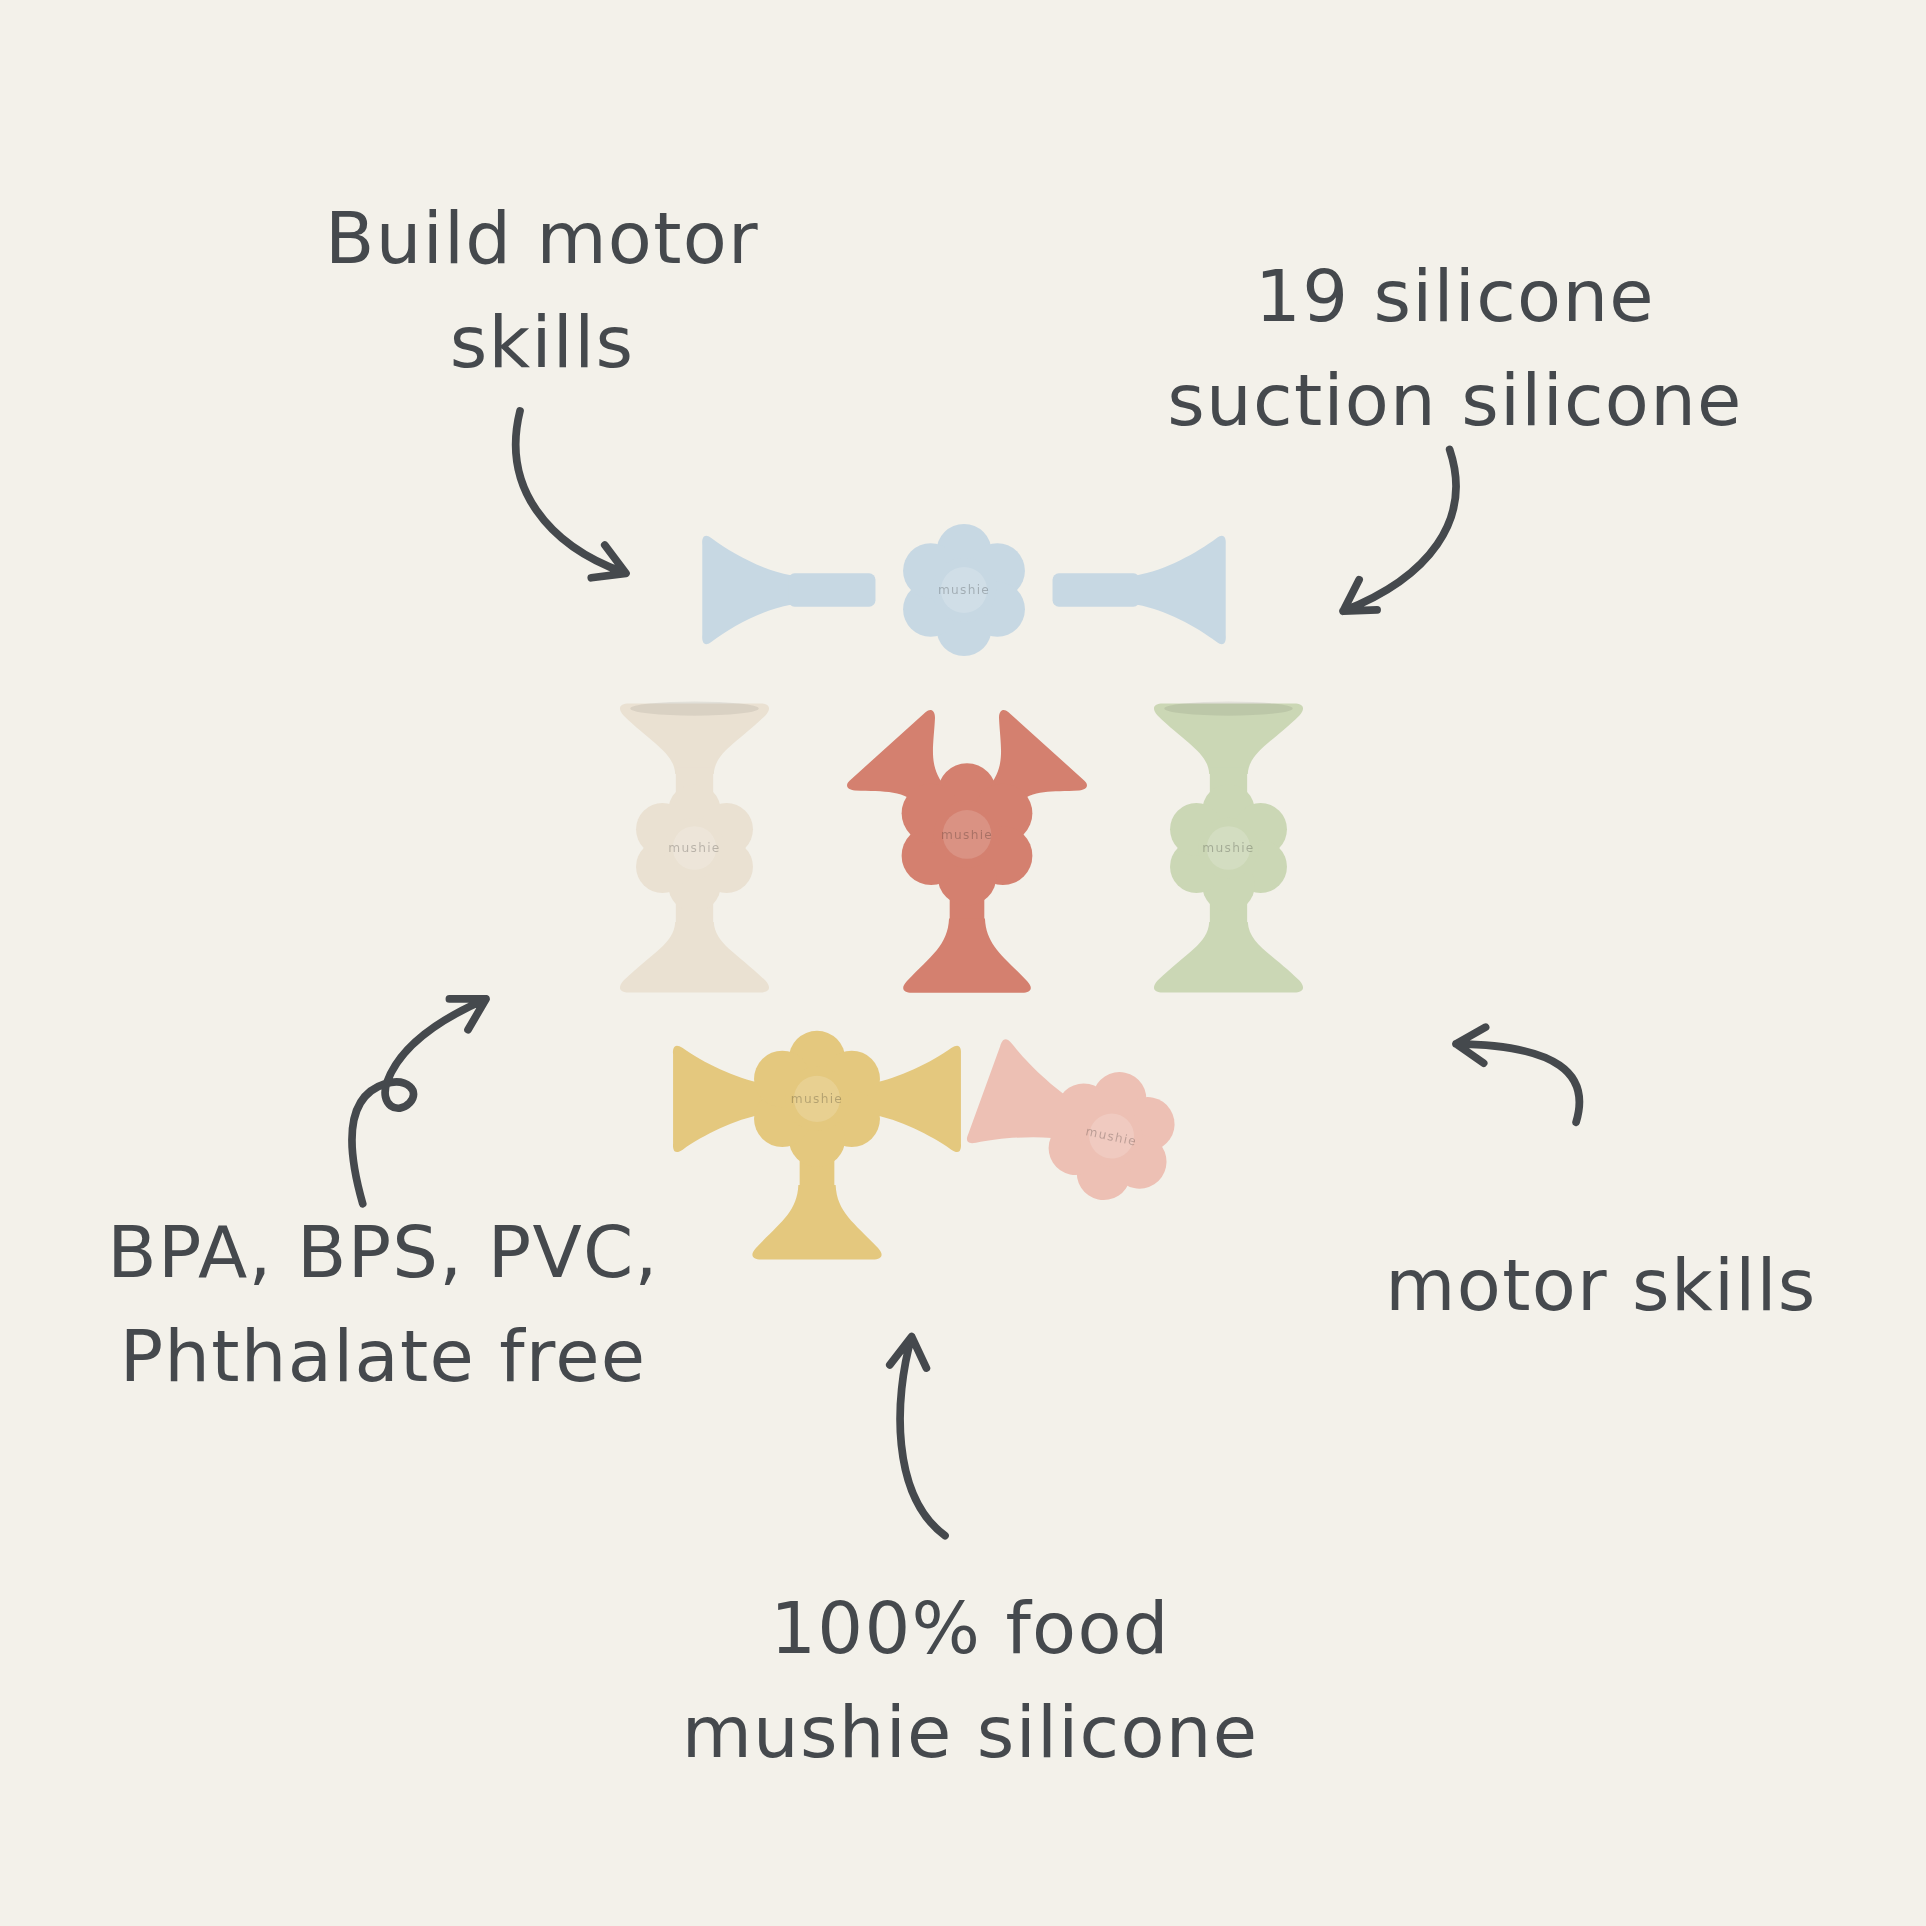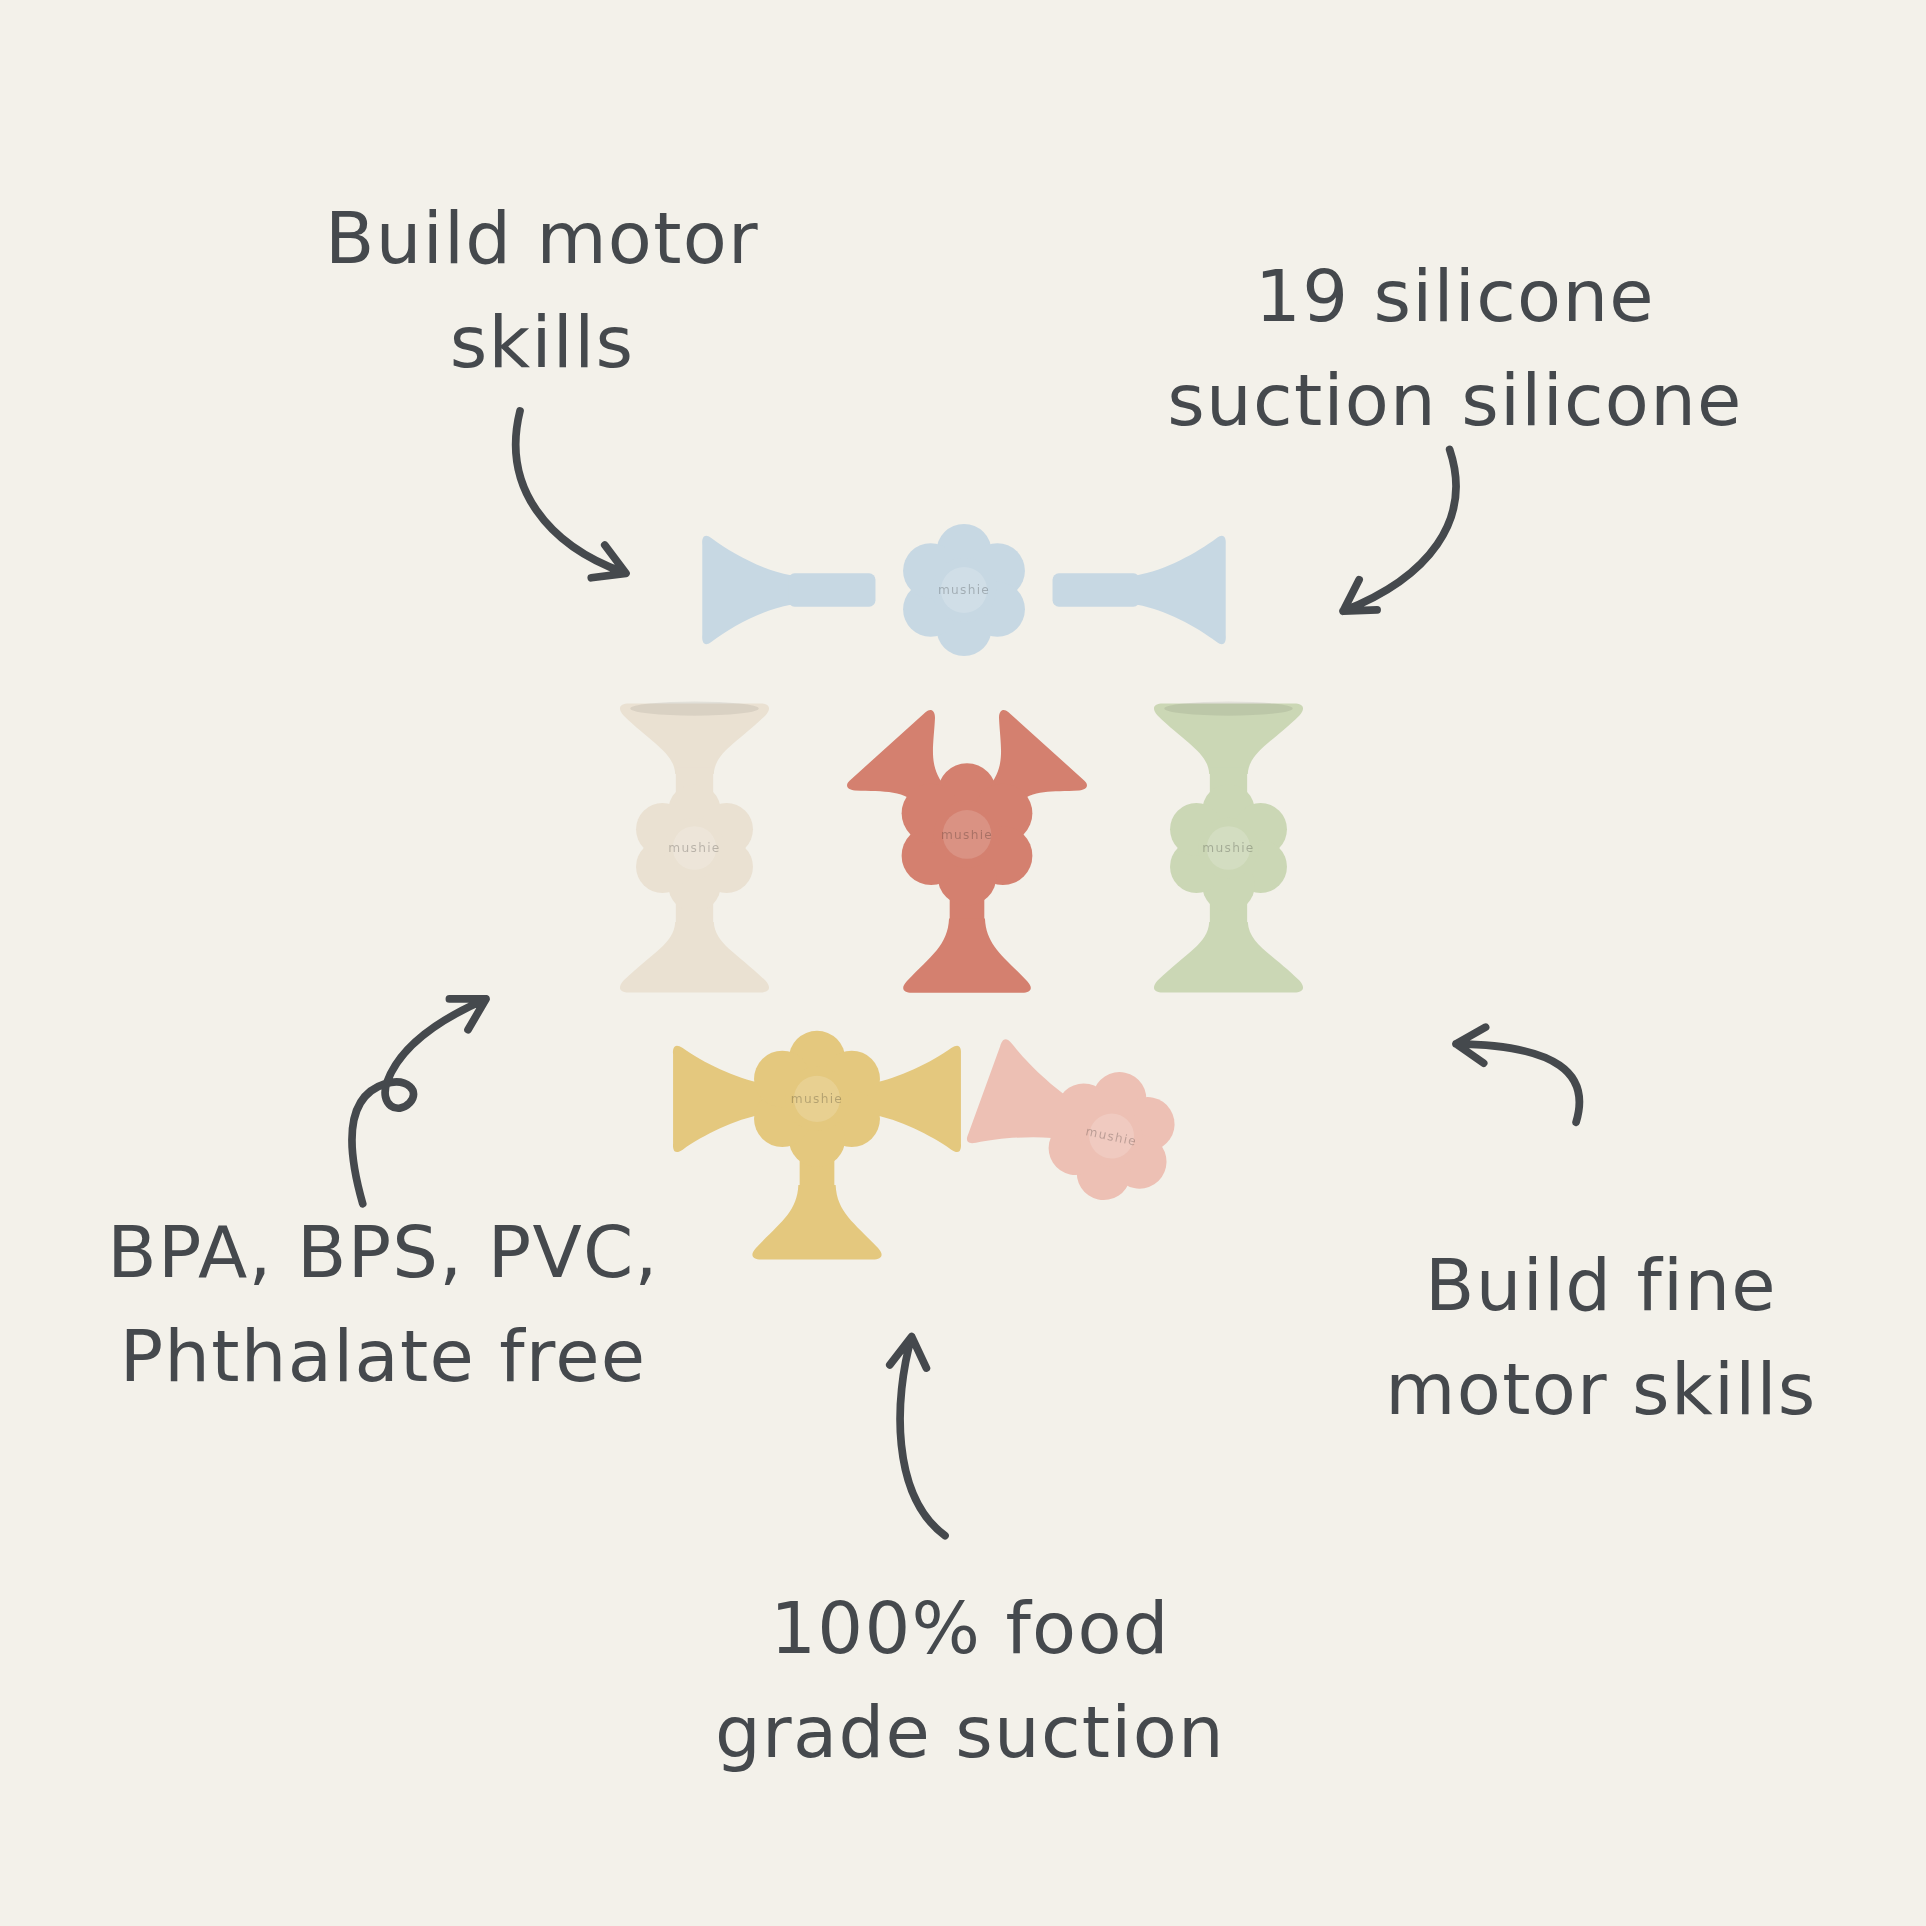--- a/index.html
+++ b/index.html
@@ -181,23 +181,22 @@
     <div>19 silicone</div>
     <div>suction silicone</div>
   </div>
 
   <div class="label" style="left:62px; top:1200px; width:642px;">
     <div>BPA, BPS, PVC,</div>
     <div>Phthalate free</div>
   </div>
 
   <div class="label" style="left:1280px; top:1233px; width:642px;">
-    <div>Build fine</div>
     <div>motor skills</div>
   </div>
 
   <div class="label" style="left:649px; top:1576px; width:642px;">
     <div>100% food</div>
-    <div>grade suction</div>
+    <div>mushie silicone</div>
   </div>
 
 </div>
 
 
 </body></html>

